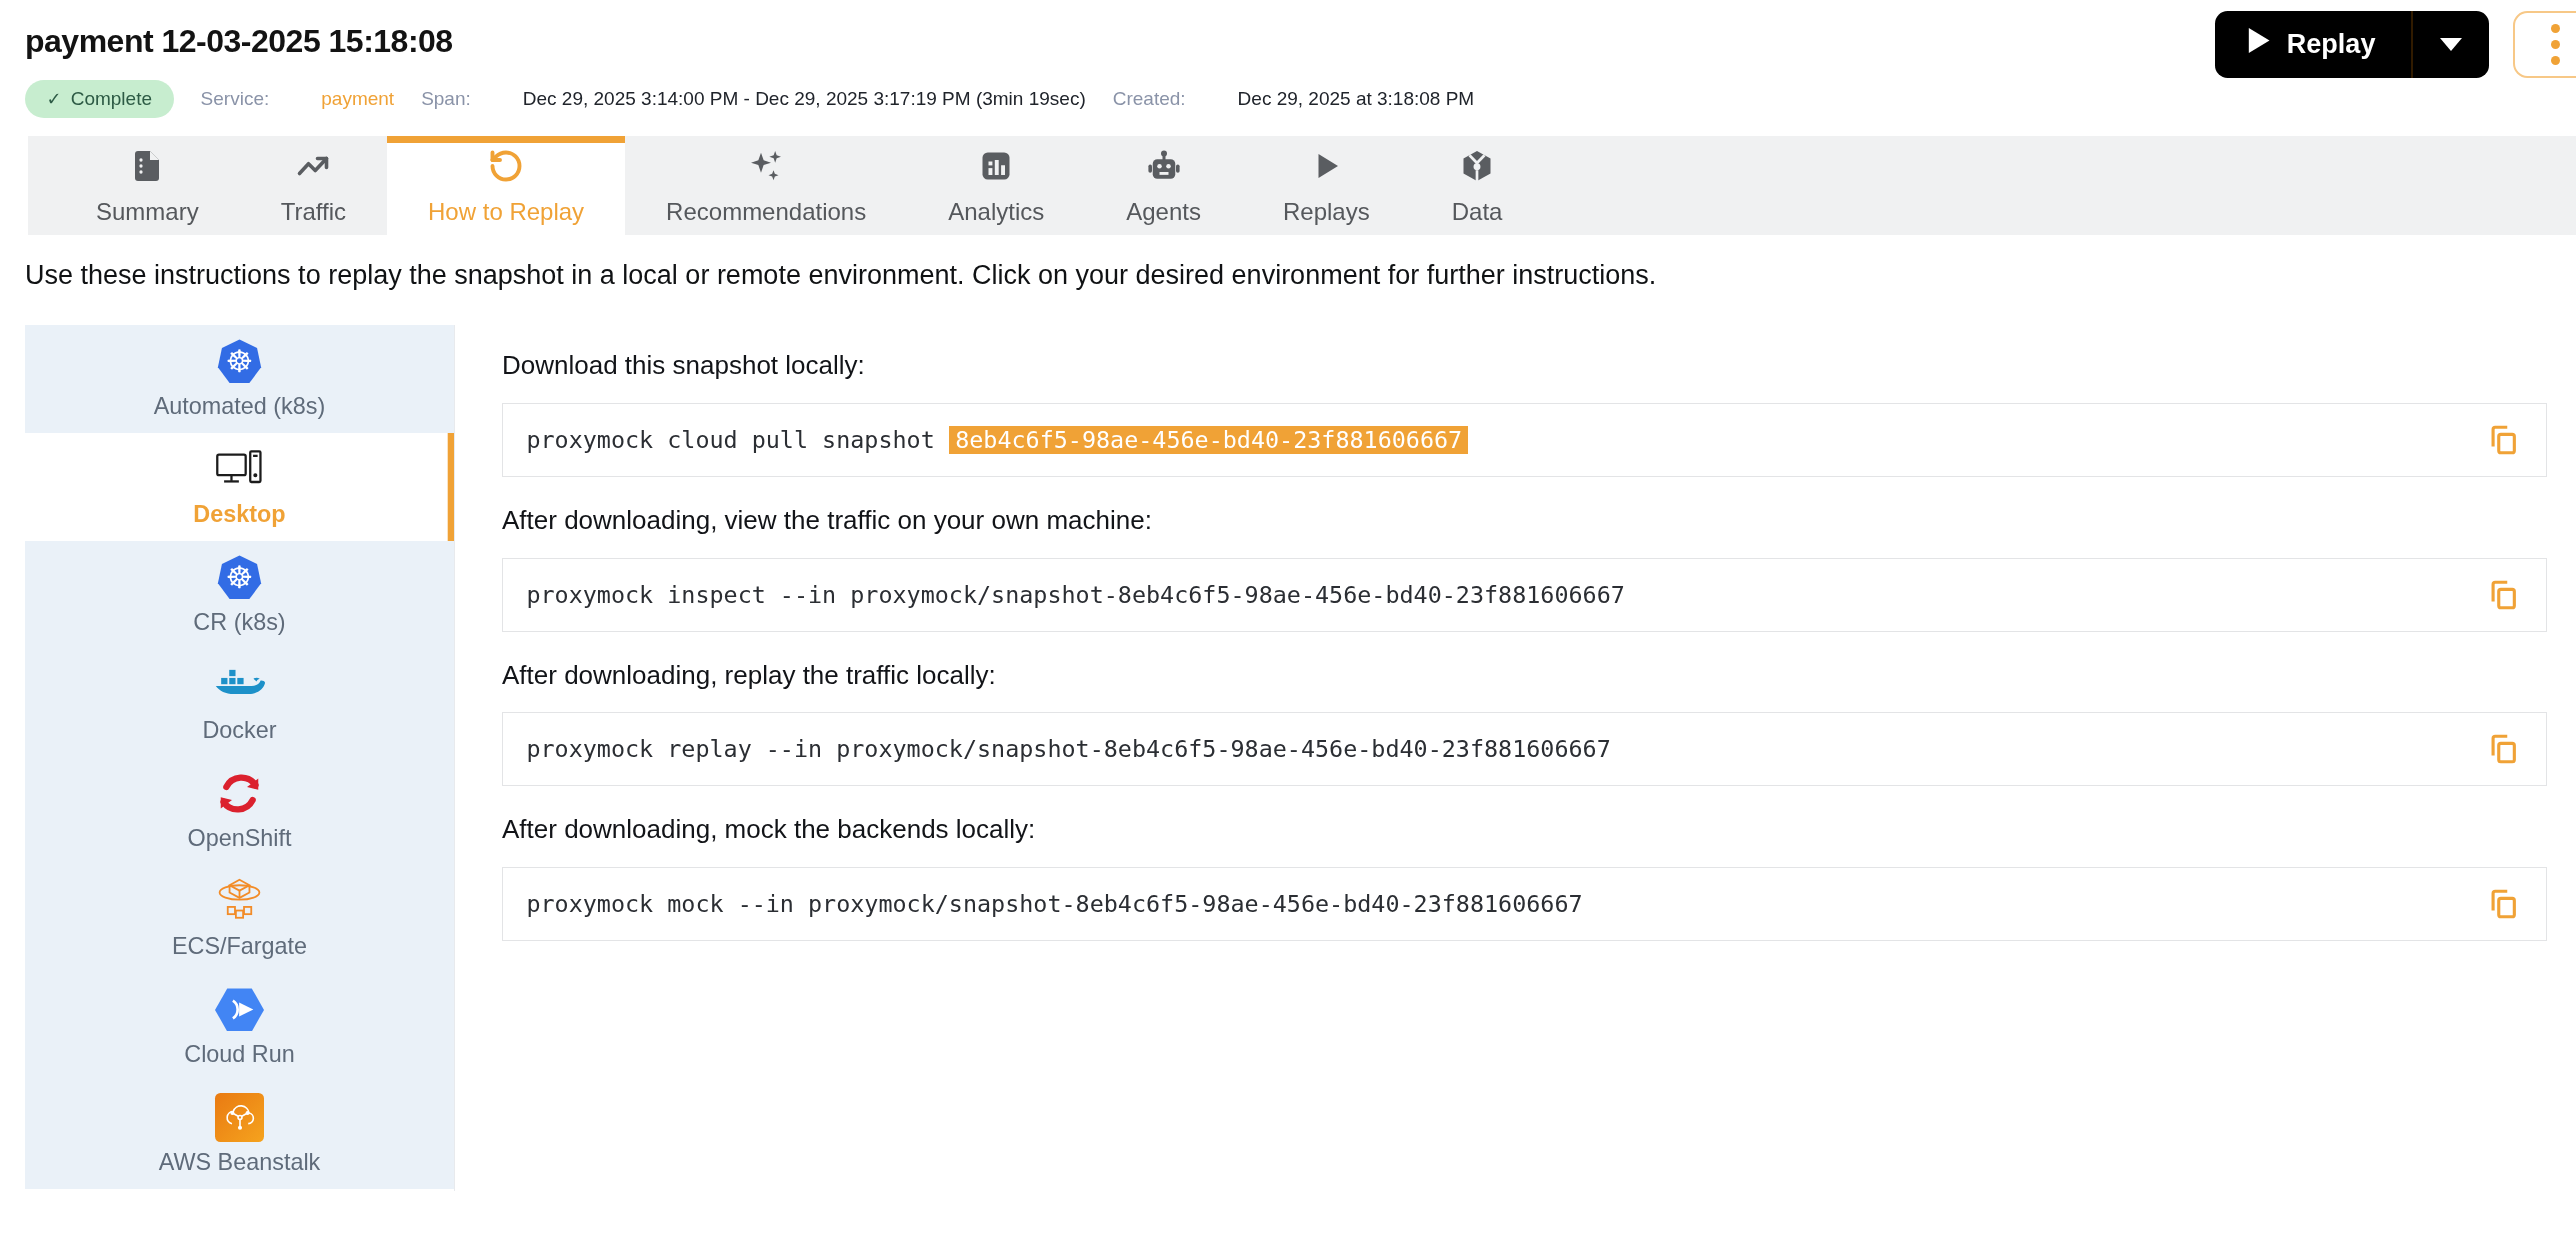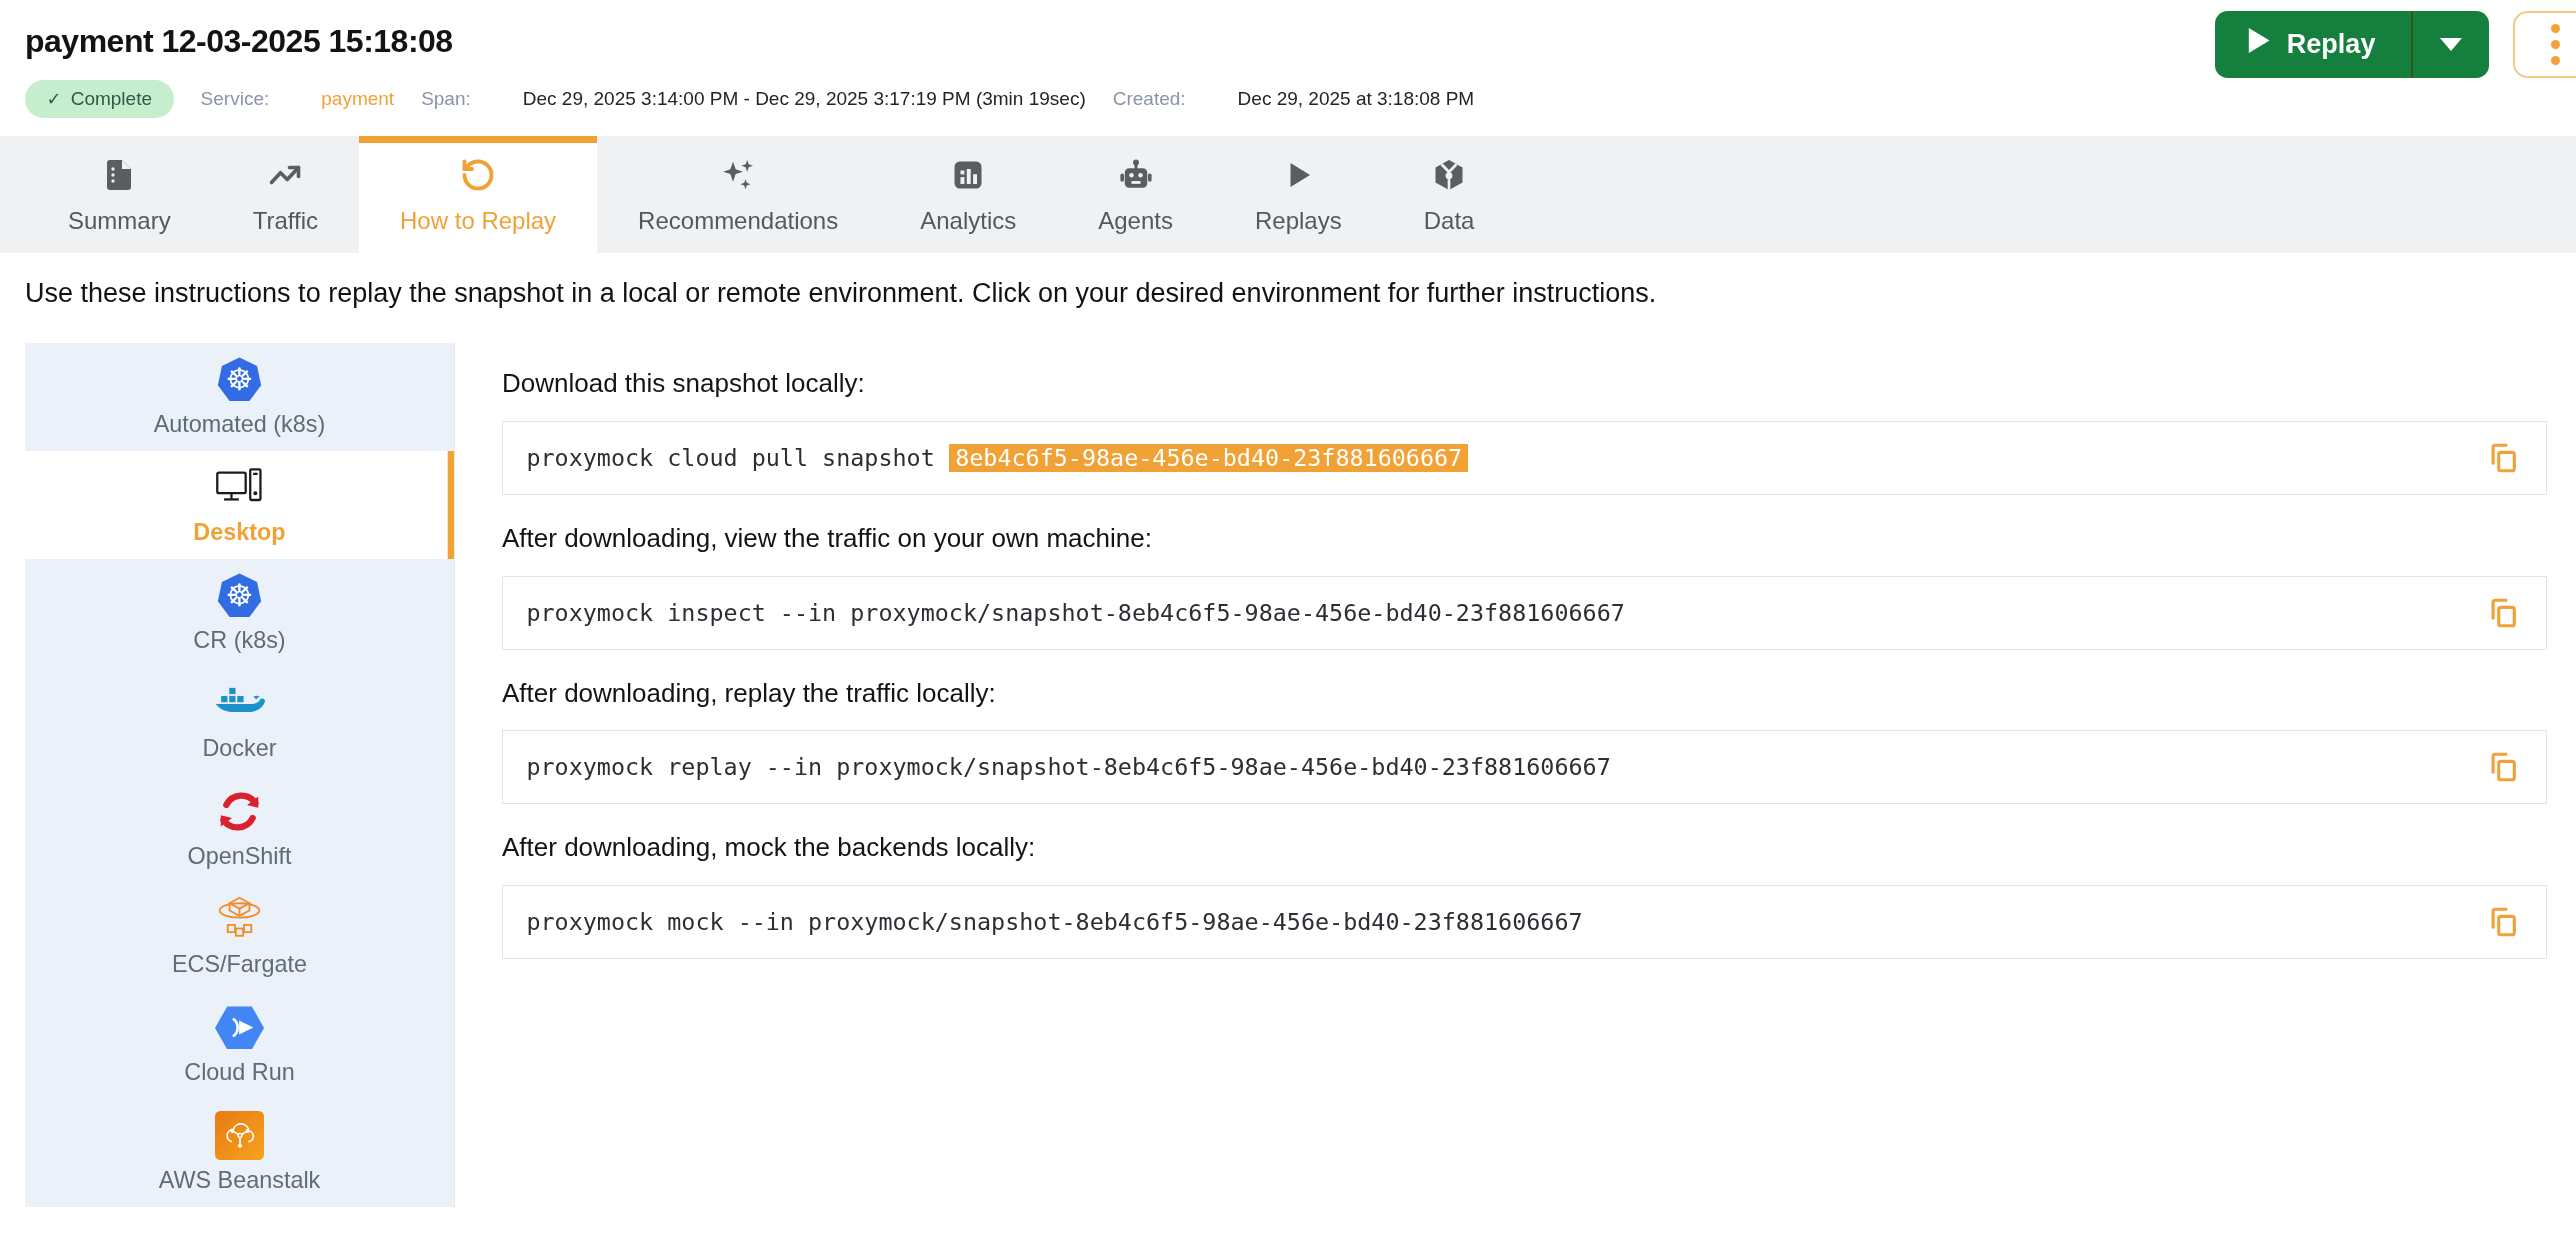--- a/index.html
+++ b/index.html
@@ -8,21 +8,21 @@
     position:relative; width:2576px; height:1260px; overflow:hidden;
     font-family:"Liberation Sans", sans-serif; color:#16181d; background:#fff;
   }
 
   
   .header { position:relative; padding:23.4px 25px 0 25px; }
   .title { font-size:32px; font-weight:700; letter-spacing:-0.5px; color:#131313; }
   .header-actions { position:absolute; top:10.8px; right:0; display:flex; align-items:center; gap:23.4px; }
   .replay-btn {
     display:flex; align-items:stretch; height:67px; border:none; cursor:pointer;
-    background:#15803d; color:#fff; border-radius:12.6px; overflow:hidden;
+    background:#000000; color:#fff; border-radius:12.6px; overflow:hidden;
     font-family:"Liberation Sans", sans-serif;
   }
   .replay-main { display:flex; align-items:center; gap:16px; padding:0 36px 0 32px; font-size:27px; font-weight:600; color:#fff; }
   .replay-divider { width:1.8px; background:rgba(90,50,0,0.55); }
   .replay-caret { display:flex; align-items:center; justify-content:center; width:76px; cursor:pointer; }
   .caret-down { width:0; height:0; border-left:11.7px solid transparent; border-right:11.7px solid transparent; border-top:13.5px solid #fff; }
   .kebab-btn {
     width:85px; height:67px; margin-right:-21.6px; background:#fff; cursor:pointer;
     border:2.7px solid #F7C887; border-radius:14.4px;
     display:flex; flex-direction:column; align-items:center; justify-content:center; gap:7.2px;
@@ -36,21 +36,21 @@
     background:#C7EDCF; color:#2D5B45; border-radius:899px;
     padding:8px 21.6px; font-size:19px; font-weight:500;
   }
   .badge .check { font-size:18px; }
   .meta-group { display:flex; align-items:center; gap:8px; }
   .meta-label { color:#8A93A8; }
   .meta-value { color:#20242B; font-weight:500;margin-left:44px; }
   .meta-value.accent { color:#F0A236; font-weight:500; }
 
   
-  .tabbar { display:flex; align-items:stretch; height:117px; background:#F0F1F2; margin-top:18px; padding-left:27px; }
+  .tabbar { display:flex; align-items:stretch; height:99px; background:#F0F1F2; margin-top:18px; padding-left:27px;margin-left:28px; }
   .tab {
     position:relative; display:flex; flex-direction:column; align-items:center; justify-content:center;
     gap:11.7px; padding:0 41px; color:#55585C; font-size:24px; cursor:pointer; white-space:nowrap;
   }
   .tab .tab-icon { width:40px; height:40px; display:flex; align-items:center; justify-content:center; }
   .tab.active { background:#fff; color:#F0A236; }
   .tab.active::before { content:""; position:absolute; top:0; left:0; right:0; height:6.3px; background:#F0A236; }
   .tab svg { display:block; }
 
   

